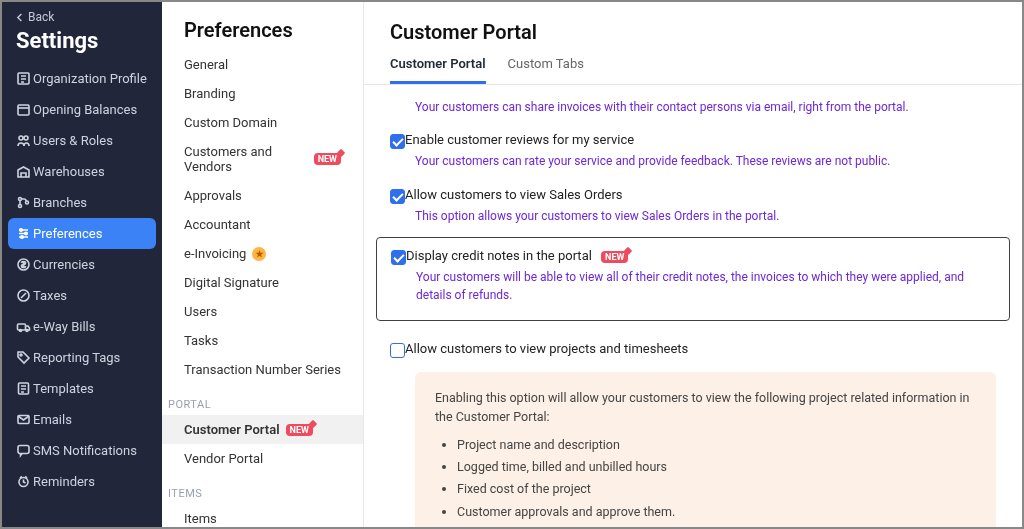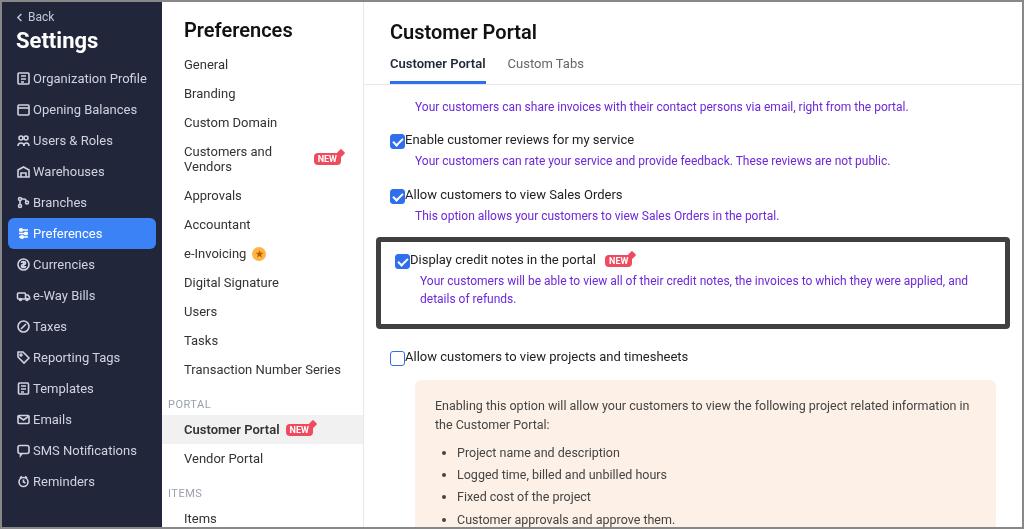--- a/index.html
+++ b/index.html
@@ -30,21 +30,21 @@
   .tab{padding:0 0 10px;font-size:13px;color:#666;cursor:pointer}
   .tab.active{color:#1f2937;font-weight:600;border-bottom:3px solid #2f6fed}
   .content{flex:1;overflow-y:auto;padding:8px 26px 20px}
   .opt{padding:12px 0 4px}
   .opt label{display:flex;align-items:flex-start;}
   .opt input[type=checkbox]{appearance:none;width:15px;height:15px;border:1.5px solid #2f6fed;border-radius:3px;position:relative;flex:none;margin-top:2px;cursor:pointer}
   .opt input[type=checkbox]:checked{background:#2f6fed}
   .opt input[type=checkbox]:checked::after{content:"";position:absolute;left:4px;top:1px;width:4px;height:8px;border:solid #fff;border-width:0 2px 2px 0;transform:rotate(45deg)}
   .opt .ttl{font-size:13px;color:#222}
   .opt .desc{font-size:12px;color:#6d28d9;margin:4px 0 0 25px;line-height:1.45}
-  .highlight{border:5px solid #404040;border-radius:4px;padding:10px 14px 16px;margin:8px -14px}
+  .highlight{border:1px solid #404040;border-radius:4px;padding:10px 14px 16px;margin:8px -14px}
   .info{background:#fdf0e6;border-radius:6px;padding:16px 20px;margin:14px 0 0 25px;font-size:12.5px;color:#444;line-height:1.55}
   .info ul{margin:8px 0 0 22px}
   .info li{margin:3px 0}
   
   .nav2::-webkit-scrollbar{width:0}
 </style>
 </head>
 <body>
 
 <div class="frame">
@@ -107,33 +107,33 @@
         </div>
         <div class="item">
           <svg viewBox="0 0 15 15">
             <circle cx="7.5" cy="7.5" r="5.5"></circle>
             <path d="M7.5 4v7M5.5 6c0-1 1-1.5 2-1.5s2 .5 2 1.5-1 1.5-2 1.5-2 .5-2 1.5 1 1.5 2 1.5 2-.5 2-1.5"></path>
           </svg>
           <span>Currencies</span>
         </div>
         <div class="item">
           <svg viewBox="0 0 15 15">
+            <circle cx="7.5" cy="7.5" r="5.5"></circle>
+            <path d="M5 10l5-5M5.5 5.5h.01M9.5 9.5h.01"></path>
+          </svg>
+          <span>Taxes</span>
+        </div>
+        <div class="item">
+          <svg viewBox="0 0 15 15">
             <rect x="1.5" y="5" width="8" height="6" rx="1"></rect>
             <path d="M9.5 7h2.5l1.5 2v2h-4"></path>
             <circle cx="4.5" cy="11.5" r="1"></circle>
             <circle cx="11" cy="11.5" r="1"></circle>
           </svg>
           <span>e-Way Bills</span>
-        </div>
-        <div class="item">
-          <svg viewBox="0 0 15 15">
-            <circle cx="7.5" cy="7.5" r="5.5"></circle>
-            <path d="M5 10l5-5M5.5 5.5h.01M9.5 9.5h.01"></path>
-          </svg>
-          <span>Taxes</span>
         </div>
         <div class="item">
           <svg viewBox="0 0 15 15">
             <path d="M2 2h5l6 6-5 5-6-6z"></path>
             <circle cx="5" cy="5" r="1"></circle>
           </svg>
           <span>Reporting Tags</span>
         </div>
         <div class="item">
           <svg viewBox="0 0 15 15">

